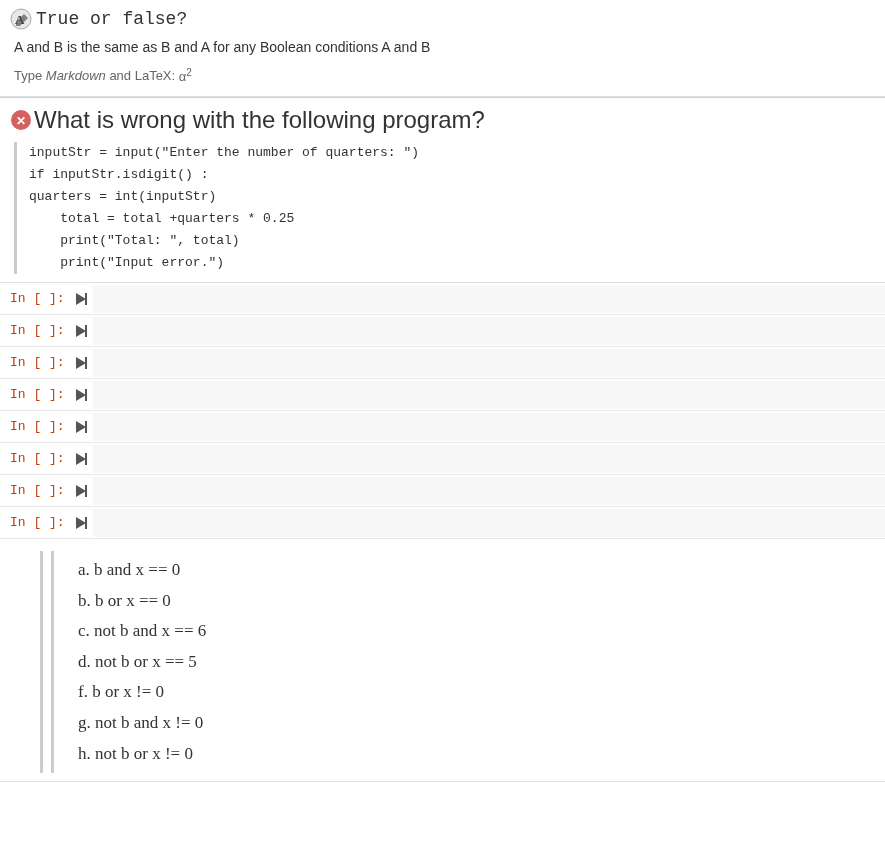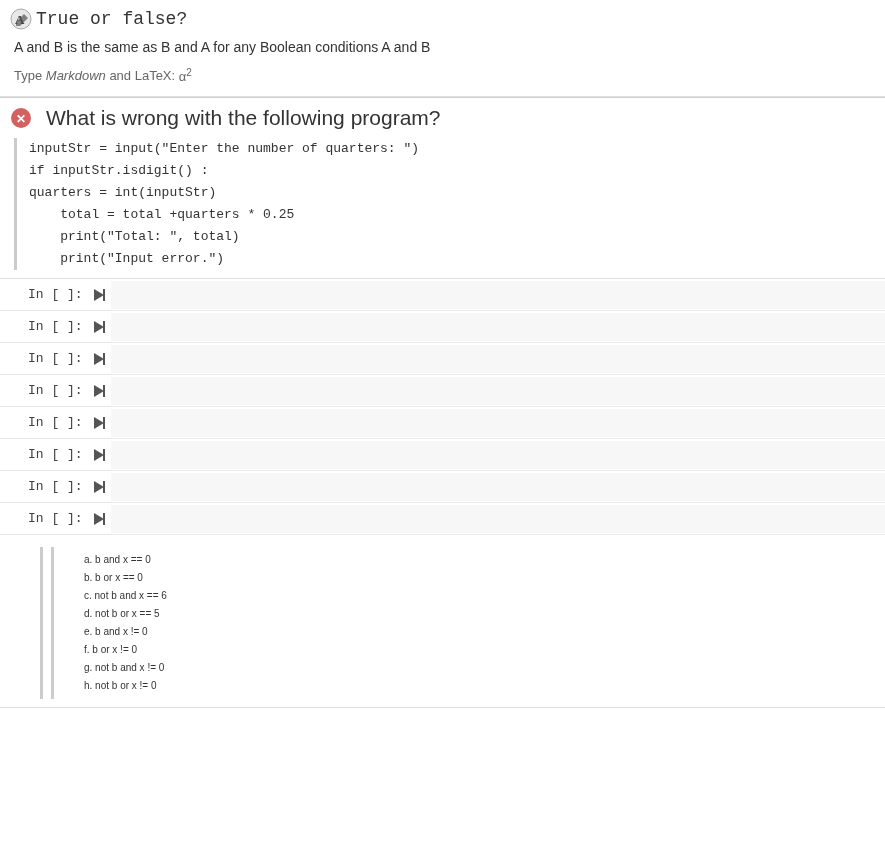--- a/index.html
+++ b/index.html
@@ -23,25 +23,25 @@
     
     .input-cell {
       display: flex;
       align-items: center;
       border-bottom: 1px solid #e8e8e8;
       background: #fff;
       min-height: 32px;
     }
 
     .input-label {
-      color: #404040;
+      color: #c2410c;
       font-size: 13px;
       font-family: 'Courier New', monospace;
       min-width: 60px;
-      padding: 4px 8px 4px 28px;
+      padding: 4px 8px 4px 10px;
       flex-shrink: 0;
       white-space: nowrap;
     }
 
     .run-btn {
       width: 16px;
       height: 16px;
       cursor: pointer;
       margin-right: 4px;
       flex-shrink: 0;
@@ -88,23 +88,23 @@
     }
 
     .suppose-title {
       font-size: 18px;
       font-weight: normal;
       color: #333;
       line-height: 1.4;
     }
 
     .suppose-body {
-      padding-left: 30px;
-      font-family: Liberation Sans, sans-serif;
-      font-size: 10px;
+      padding-left: 24px;
+      font-family: Liberation Serif, serif;
+      font-size: 17px;
       line-height: 1.8;
       color: #333;
       border-left: 3px solid #ccc;
       margin-left: 0;
       padding-top: 4px;
       padding-bottom: 4px;
     }
 
     .suppose-body-wrapper {
       margin-left: 30px;
@@ -169,24 +169,23 @@
       margin-bottom: 8px;
     }
 
     .wrong-icon {
       width: 22px;
       height: 22px;
       margin-right: 2px;
     }
 
     .wrong-title {
-      font-size: 21px;
+      font-size: 24px;
       font-weight: normal;
       color: #333;
-      margin-left: 12px;
     }
 
     .wrong-code {
       font-family: 'Courier New', Courier, monospace;
       font-size: 13px;
       line-height: 1.7;
       color: #333;
       margin-left: 4px;
       border-left: 3px solid #ccc;
       padding-left: 12px;
@@ -329,19 +328,18 @@
 
 </div>
 
 <div class="suppose-section">
   <div class="suppose-body-wrapper">
     <div class="suppose-body">
       <div>a.  b and x == 0</div>
       <div>b.  b or x == 0</div>
       <div>c.  not b and x == 6</div>
       <div>d.  not b or x == 5</div>
-      <div>e.  b and x != 0</div>
       <div>f.  b or x != 0</div>
       <div>g.  not b and x != 0</div>
       <div>h.  not b or x != 0</div>
     </div>
   </div>
 </div>
 
 </body></html>

